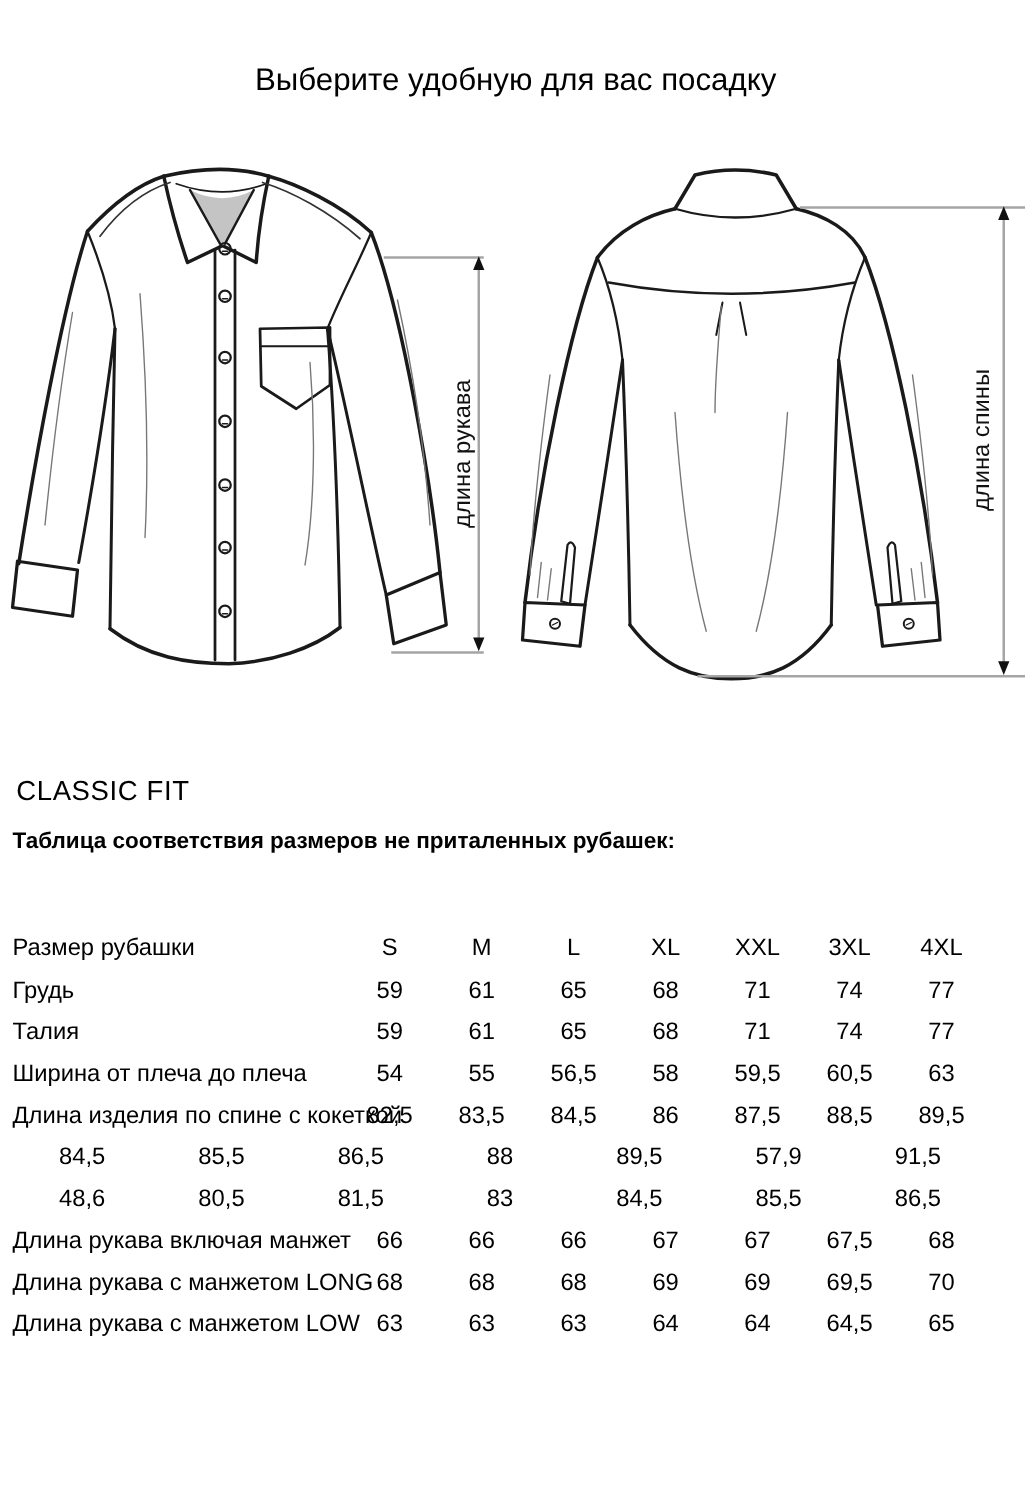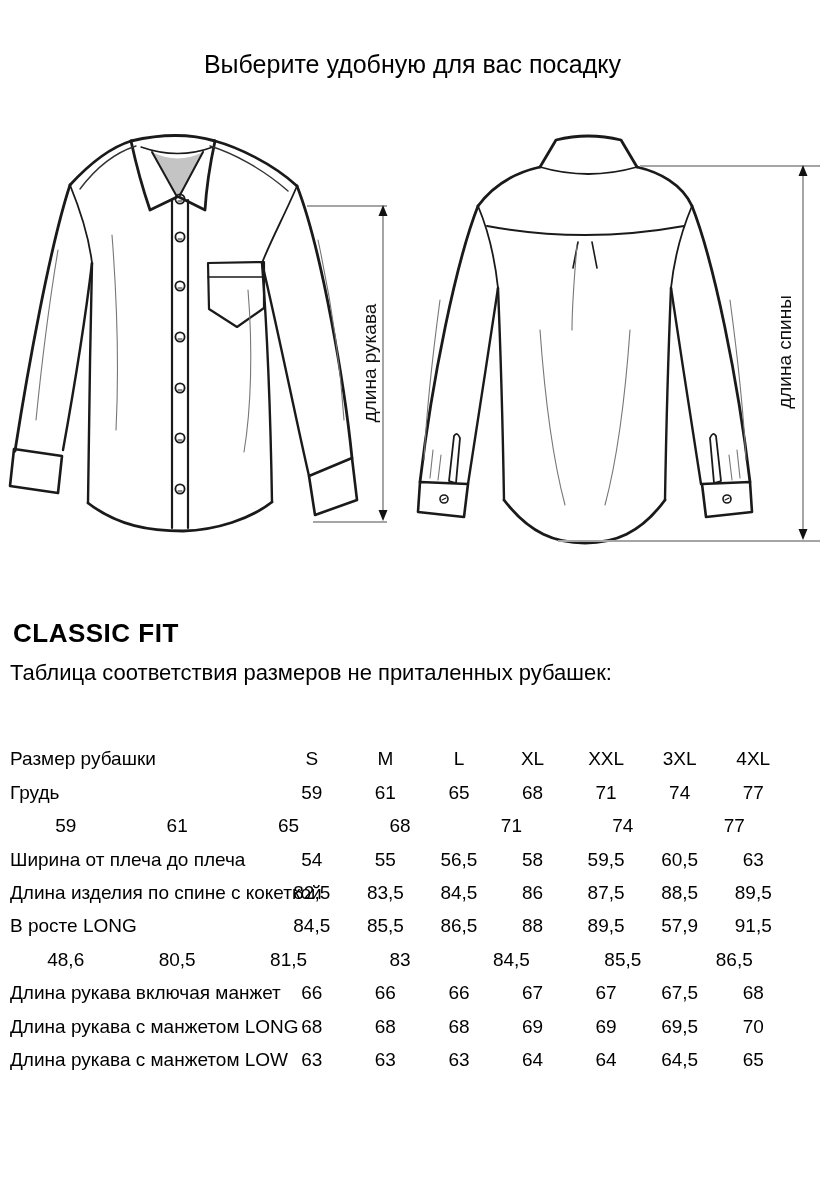--- a/index.html
+++ b/index.html
@@ -20,31 +20,31 @@
   .page-title{
     position:absolute;top:49px;left:0;width:825px;
     margin:0;text-align:center;
     font-size:25px;font-weight:400;line-height:31px;
   }
   .diagram-svg{
     position:absolute;top:0;left:0;
   }
   .fit-heading{
     position:absolute;top:620px;left:13px;margin:0;
-    font-size:26px;font-weight:700;letter-spacing:0.5px;line-height:26px;
+    font-size:22px;font-weight:400;letter-spacing:0.5px;line-height:26px;
   }
   .table-caption{
     position:absolute;top:659px;left:10px;margin:0;
-    font-size:22px;font-weight:400;line-height:27px;
+    font-size:18px;font-weight:700;line-height:27px;
   }
   .size-table{
     position:absolute;top:742px;left:10px;width:780px;
     font-size:19px;line-height:1;
   }
-  .trow{display:flex;height:33.45px;align-items:center;}
+  .trow{display:flex;height:33.45px;align-items:center;justify-content:flex-end;}
   .tcell{white-space:nowrap;}
   .tlabel{flex:0 0 265px;width:265px;overflow:visible;}
   .tval{flex:1 1 0;text-align:center;}
   svg text{font-family:"Liberation Sans", sans-serif;}
 </style>
 </head>
 <body>
 
 <h1 class="page-title">Выберите удобную для вас посадку</h1>
 
@@ -209,20 +209,21 @@
       <div class="tcell tlabel">Грудь</div>
       <div class="tcell tval">59</div>
       <div class="tcell tval">61</div>
       <div class="tcell tval">65</div>
       <div class="tcell tval">68</div>
       <div class="tcell tval">71</div>
       <div class="tcell tval">74</div>
       <div class="tcell tval">77</div>
     </div>
     <div class="trow">
+      <div class="tcell tlabel">Талия</div>
       <div class="tcell tval">59</div>
       <div class="tcell tval">61</div>
       <div class="tcell tval">65</div>
       <div class="tcell tval">68</div>
       <div class="tcell tval">71</div>
       <div class="tcell tval">74</div>
       <div class="tcell tval">77</div>
     </div>
     <div class="trow">
       <div class="tcell tlabel">Ширина от плеча до плеча</div>
@@ -238,21 +239,20 @@
       <div class="tcell tlabel">Длина изделия по спине с кокеткой</div>
       <div class="tcell tval">82,5</div>
       <div class="tcell tval">83,5</div>
       <div class="tcell tval">84,5</div>
       <div class="tcell tval">86</div>
       <div class="tcell tval">87,5</div>
       <div class="tcell tval">88,5</div>
       <div class="tcell tval">89,5</div>
     </div>
     <div class="trow">
-      <div class="tcell tlabel">В росте LONG</div>
       <div class="tcell tval">84,5</div>
       <div class="tcell tval">85,5</div>
       <div class="tcell tval">86,5</div>
       <div class="tcell tval">88</div>
       <div class="tcell tval">89,5</div>
       <div class="tcell tval">57,9</div>
       <div class="tcell tval">91,5</div>
     </div>
     <div class="trow">
       <div class="tcell tval">48,6</div>

